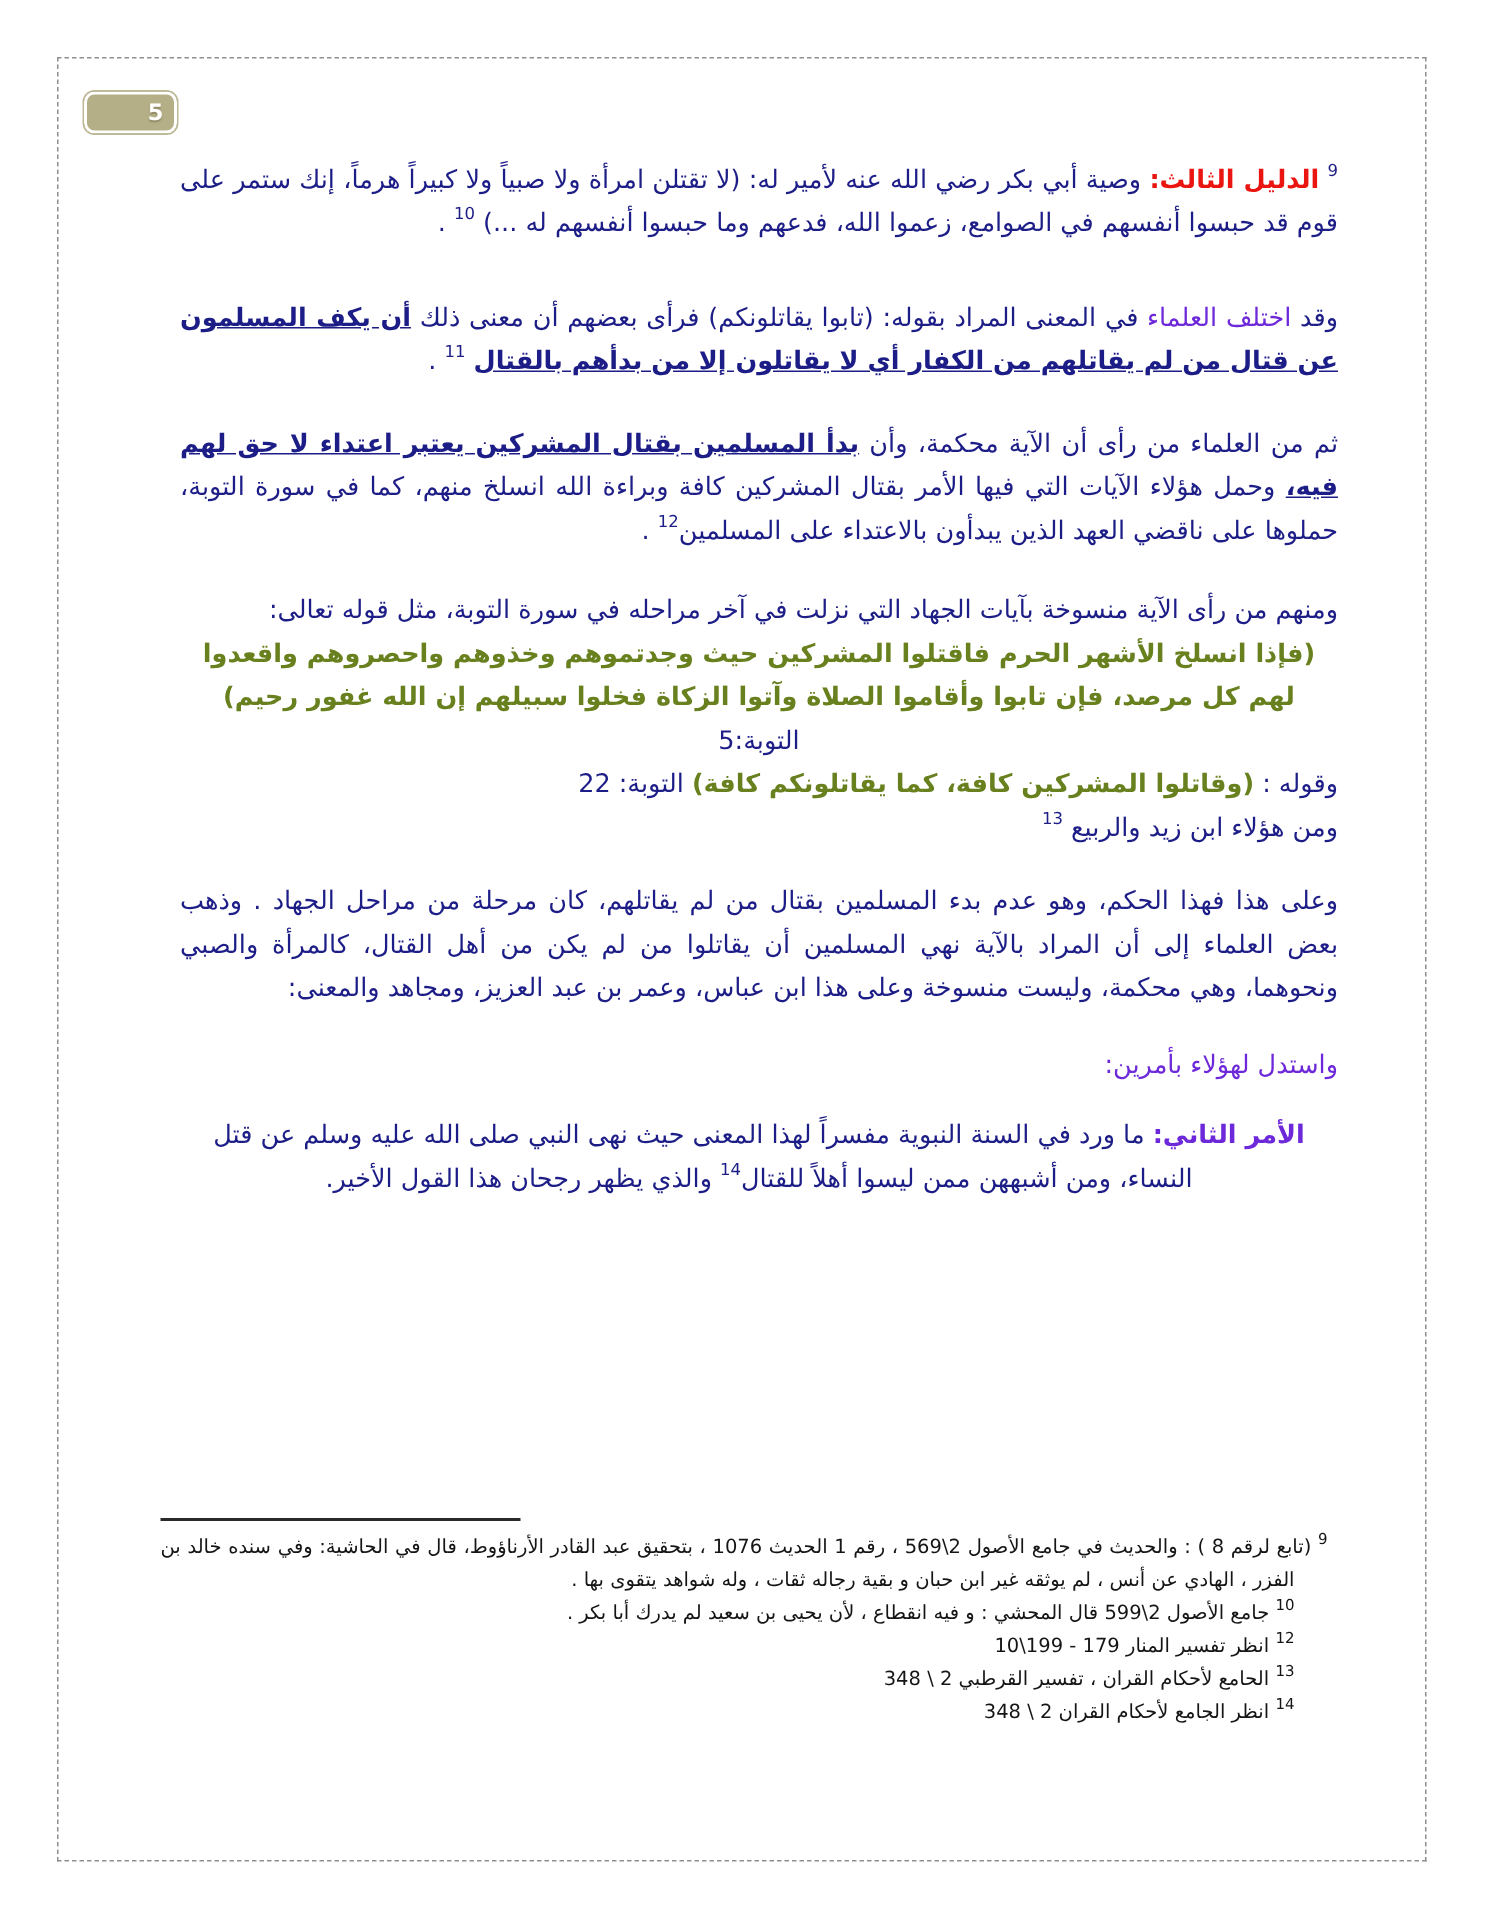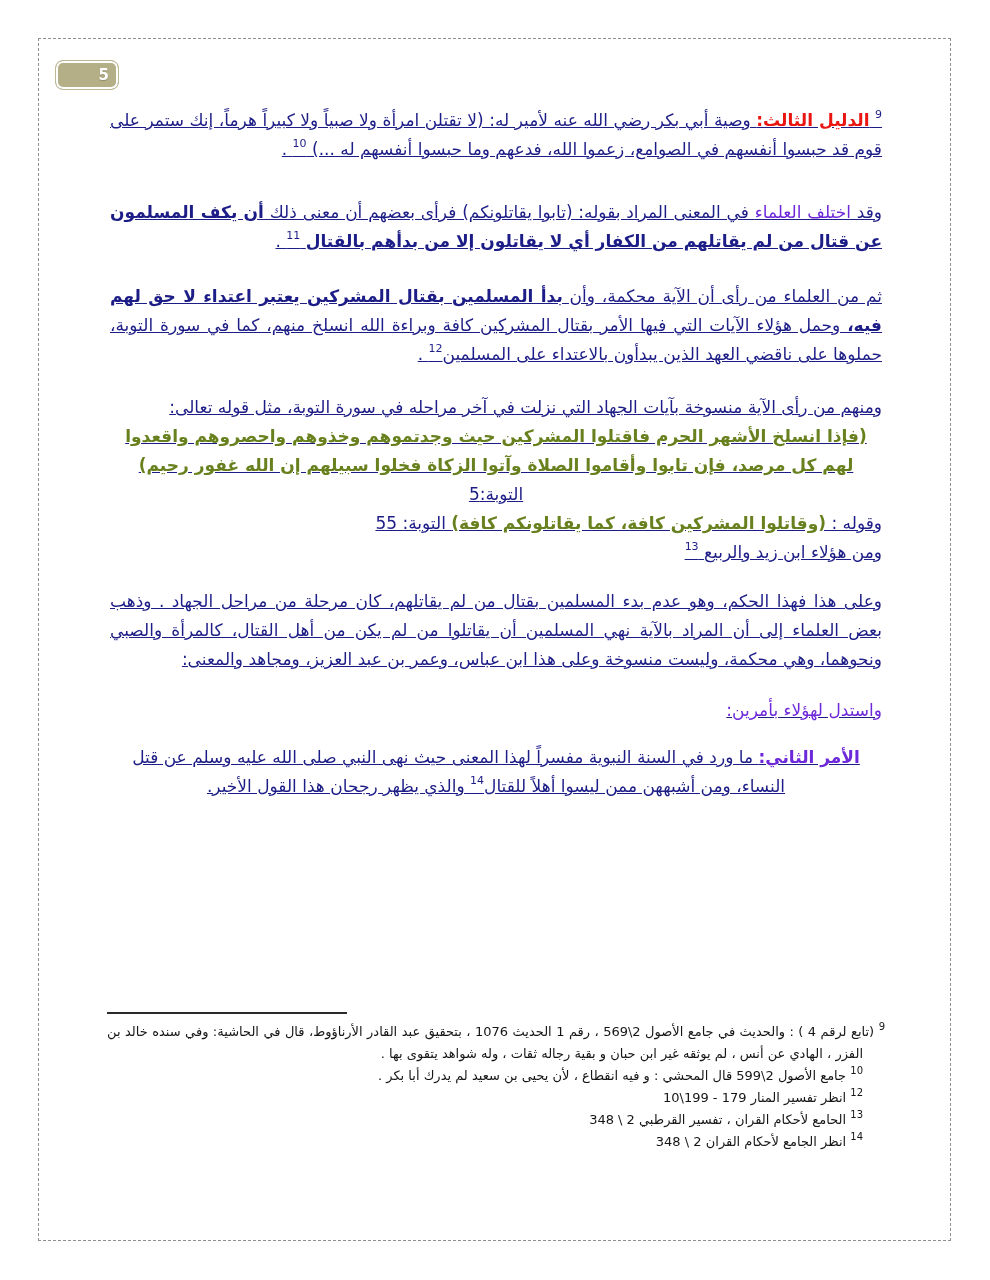--- a/index.html
+++ b/index.html
@@ -26,28 +26,27 @@
     box-shadow:inset 0 0 0 2px #ffffff;
     display:flex;align-items:center;justify-content:flex-end;
   }
   .badge span{
     color:#ffffff;font-weight:bold;font-size:15px;
     padding-left:9px;padding-right:9px;
     text-shadow:0 1px 1px rgba(120,115,80,.6);
   }
   .content{
     position:absolute;
-    top:106px;right:108px;
+    top:106px;right:98px;
     width:772px;
     direction:rtl;
     color:#1d1d87;
     font-size:17px;
     line-height:29px;
     text-align:justify;
-    text-decoration:underline;
   }
   .content p{margin:0;}
   .m34{margin-bottom:34px !important;}
   .m30{margin-bottom:30px !important;}
   .m26{margin-bottom:26px !important;}
   .m24{margin-bottom:24px !important;}
   .m20{margin-bottom:20px !important;}
   .m22{margin-bottom:22px !important;}
   .m18{margin-bottom:18px !important;}
   .m0{margin-bottom:0 !important;}
@@ -98,37 +97,37 @@
     <p class="m34"><sup>9</sup> <span class="red">الدليل الثالث:</span><span> وصية أبي بكر رضي الله عنه لأمير له: (لا تقتلن امرأة ولا صبياً ولا كبيراً هرماً، إنك ستمر على قوم قد حبسوا أنفسهم في الصوامع، زعموا الله، فدعهم وما حبسوا أنفسهم له ...) </span><sup>10</sup><span> .</span></p>
 
 
     <p class="m26"><span>وقد </span><span class="lblue">اختلف العلماء</span><span> في المعنى المراد بقوله: (تابوا يقاتلونكم) فرأى بعضهم أن معنى ذلك </span><span class="u">أن يكف المسلمون عن قتال من لم يقاتلهم من الكفار أي لا يقاتلون إلا من بدأهم بالقتال</span> <sup>11</sup><span> .</span></p>
 
     <p class="m24"><span>ثم من العلماء من رأى أن الآية محكمة، وأن </span><span class="u">بدأ المسلمين بقتال المشركين يعتبر اعتداء لا حق لهم فيه،</span><span> وحمل هؤلاء الآيات التي فيها الأمر بقتال المشركين كافة وبراءة الله انسلخ منهم، كما في سورة التوبة، حملوها على ناقضي العهد الذين يبدأون بالاعتداء على المسلمين</span><sup>12</sup><span> .</span></p>
 
     <div class="m20">
       <p>ومنهم من رأى الآية منسوخة بآيات الجهاد التي نزلت في آخر مراحله في سورة التوبة، مثل قوله تعالى:</p>
       <p class="center"><span class="green">(فإذا انسلخ الأشهر الحرم فاقتلوا المشركين حيث وجدتموهم وخذوهم واحصروهم واقعدوا لهم كل مرصد، فإن تابوا وأقاموا الصلاة وآتوا الزكاة فخلوا سبيلهم إن الله غفور رحيم)</span><span> التوبة:5</span></p>
-      <p><span>وقوله : </span><span class="green">(وقاتلوا المشركين كافة، كما يقاتلونكم كافة)</span><span> التوبة: 55</span></p>
+      <p><span>وقوله : </span><span class="green">(وقاتلوا المشركين كافة، كما يقاتلونكم كافة)</span><span> التوبة: 22</span></p>
       <p><span>ومن هؤلاء ابن زيد والربيع</span> <sup>13</sup></p>
     </div>
 
     <div class="m22">
       <p>وعلى هذا فهذا الحكم، وهو عدم بدء المسلمين بقتال من لم يقاتلهم، كان مرحلة من مراحل الجهاد . وذهب بعض العلماء إلى أن المراد بالآية نهي المسلمين أن يقاتلوا من لم يكن من أهل القتال، كالمرأة والصبي ونحوهما، وهي محكمة، وليست منسوخة وعلى هذا ابن عباس، وعمر بن عبد العزيز، ومجاهد والمعنى:</p>
     </div>
 
     <p class="lblue m18">واستدل لهؤلاء بأمرين:</p>
 
 
     <p class="center m0"><span class="lblue bold">الأمر الثاني:</span><span> ما ورد في السنة النبوية مفسراً لهذا المعنى حيث نهى النبي صلى الله عليه وسلم عن قتل النساء، ومن أشبههن ممن ليسوا أهلاً للقتال</span><sup>14</sup><span> والذي يظهر رجحان هذا القول الأخير.</span></p>
 
   </div>
 
   <div class="footnotes">
     <div class="fn-sep"></div>
-    <p class="fn hang"><sup>9</sup> <span>(تابع لرقم 4 ) : والحديث في جامع الأصول 2\569 ، رقم 1 الحديث 1076 ، بتحقيق عبد القادر الأرناؤوط، قال في الحاشية: وفي سنده خالد بن الفزر ، الهادي عن أنس ، لم يوثقه غير ابن حبان و بقية رجاله ثقات ، وله شواهد يتقوى بها .</span></p>
+    <p class="fn hang"><sup>9</sup> <span>(تابع لرقم 8 ) : والحديث في جامع الأصول 2\569 ، رقم 1 الحديث 1076 ، بتحقيق عبد القادر الأرناؤوط، قال في الحاشية: وفي سنده خالد بن الفزر ، الهادي عن أنس ، لم يوثقه غير ابن حبان و بقية رجاله ثقات ، وله شواهد يتقوى بها .</span></p>
     <p class="fn ind"><sup>10</sup> <span>جامع الأصول 2\599 قال المحشي : و فيه انقطاع ، لأن يحيى بن سعيد لم يدرك أبا بكر .</span></p>
     <p class="fn ind"><sup>12</sup> <span>انظر تفسير المنار 179 - 199\10</span></p>
     <p class="fn ind"><sup>13</sup> <span>الحامع لأحكام القران ، تفسير القرطبي 2 \ 348</span></p>
     <p class="fn ind"><sup>14</sup> <span>انظر الجامع لأحكام القران 2 \ 348</span></p>
   </div>
 
 </div>
 
 </body></html>

